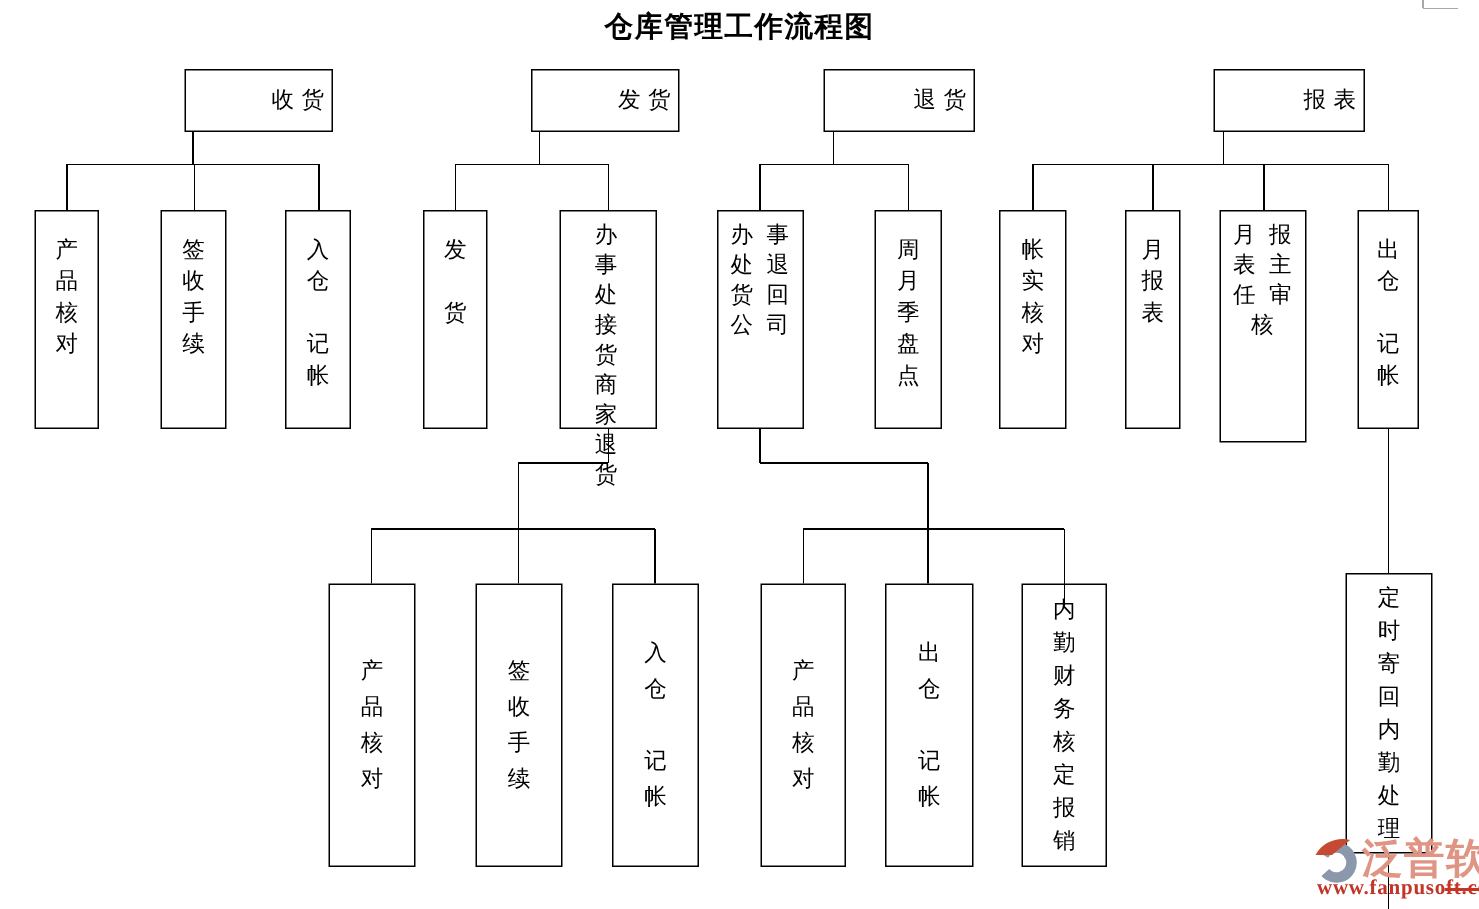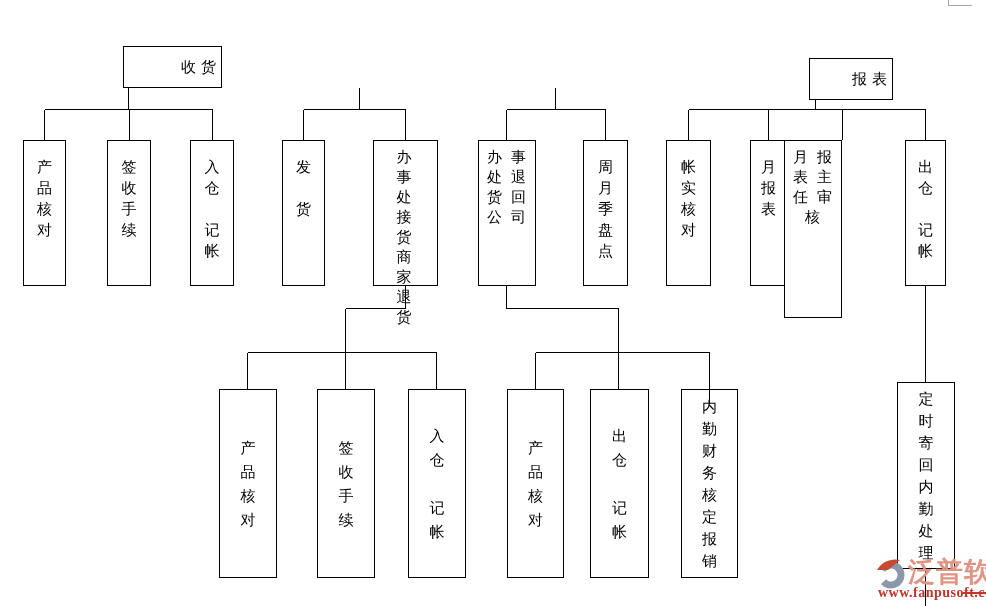--- a/index.html
+++ b/index.html
@@ -92,25 +92,32 @@
     <path d="M535.5,352.5 V389"></path>
 
     <path d="M925.5,286 V382"></path>
     <path d="M925.5,569 V606"></path>
   </svg>
 
   <svg class="wires-over" width="986" height="606" shape-rendering="crispEdges" stroke="#000" stroke-width="1" fill="none">
     <path d="M709.5,352.5 V404"></path>
   </svg>
 
+  <div id="title">仓库管理工作流程图</div>
 
   <div class="node h-node" style="left:79px;top:46px;width:99px;height:42px">
       <span>收货</span>
     </div>
-  <div class="node h-node" style="left:765px;top:58px;width:84px;height:42px">
+  <div class="node h-node" style="left:310px;top:46px;width:99px;height:42px">
+      <span>发货</span>
+    </div>
+  <div class="node h-node" style="left:505px;top:46px;width:101px;height:42px">
+      <span>退货</span>
+    </div>
+  <div class="node h-node" style="left:765px;top:46px;width:101px;height:42px">
       <span>报表</span>
     </div>
 
   <div class="node v-node" style="left:23px;top:140px;width:43px;height:146px">
       <span>产
 品
 核
 对</span>
     </div>
   <div class="node v-node" style="left:107px;top:140px;width:44px;height:146px">
@@ -158,21 +165,21 @@
       <span>帐
 实
 核
 对</span>
     </div>
   <div class="node v-node" style="left:750px;top:140px;width:37px;height:146px">
       <span>月
 报
 表</span>
     </div>
-  <div class="node wrap-node ls9" style="left:784px;top:140px;width:58px;height:178px">
+  <div class="node wrap-node ls9" style="left:813px;top:140px;width:58px;height:155px">
       <span>月报
 表主
 任审
 核</span>
     </div>
   <div class="node v-node" style="left:905px;top:140px;width:41px;height:146px">
       <span>出
 仓
 
 记

